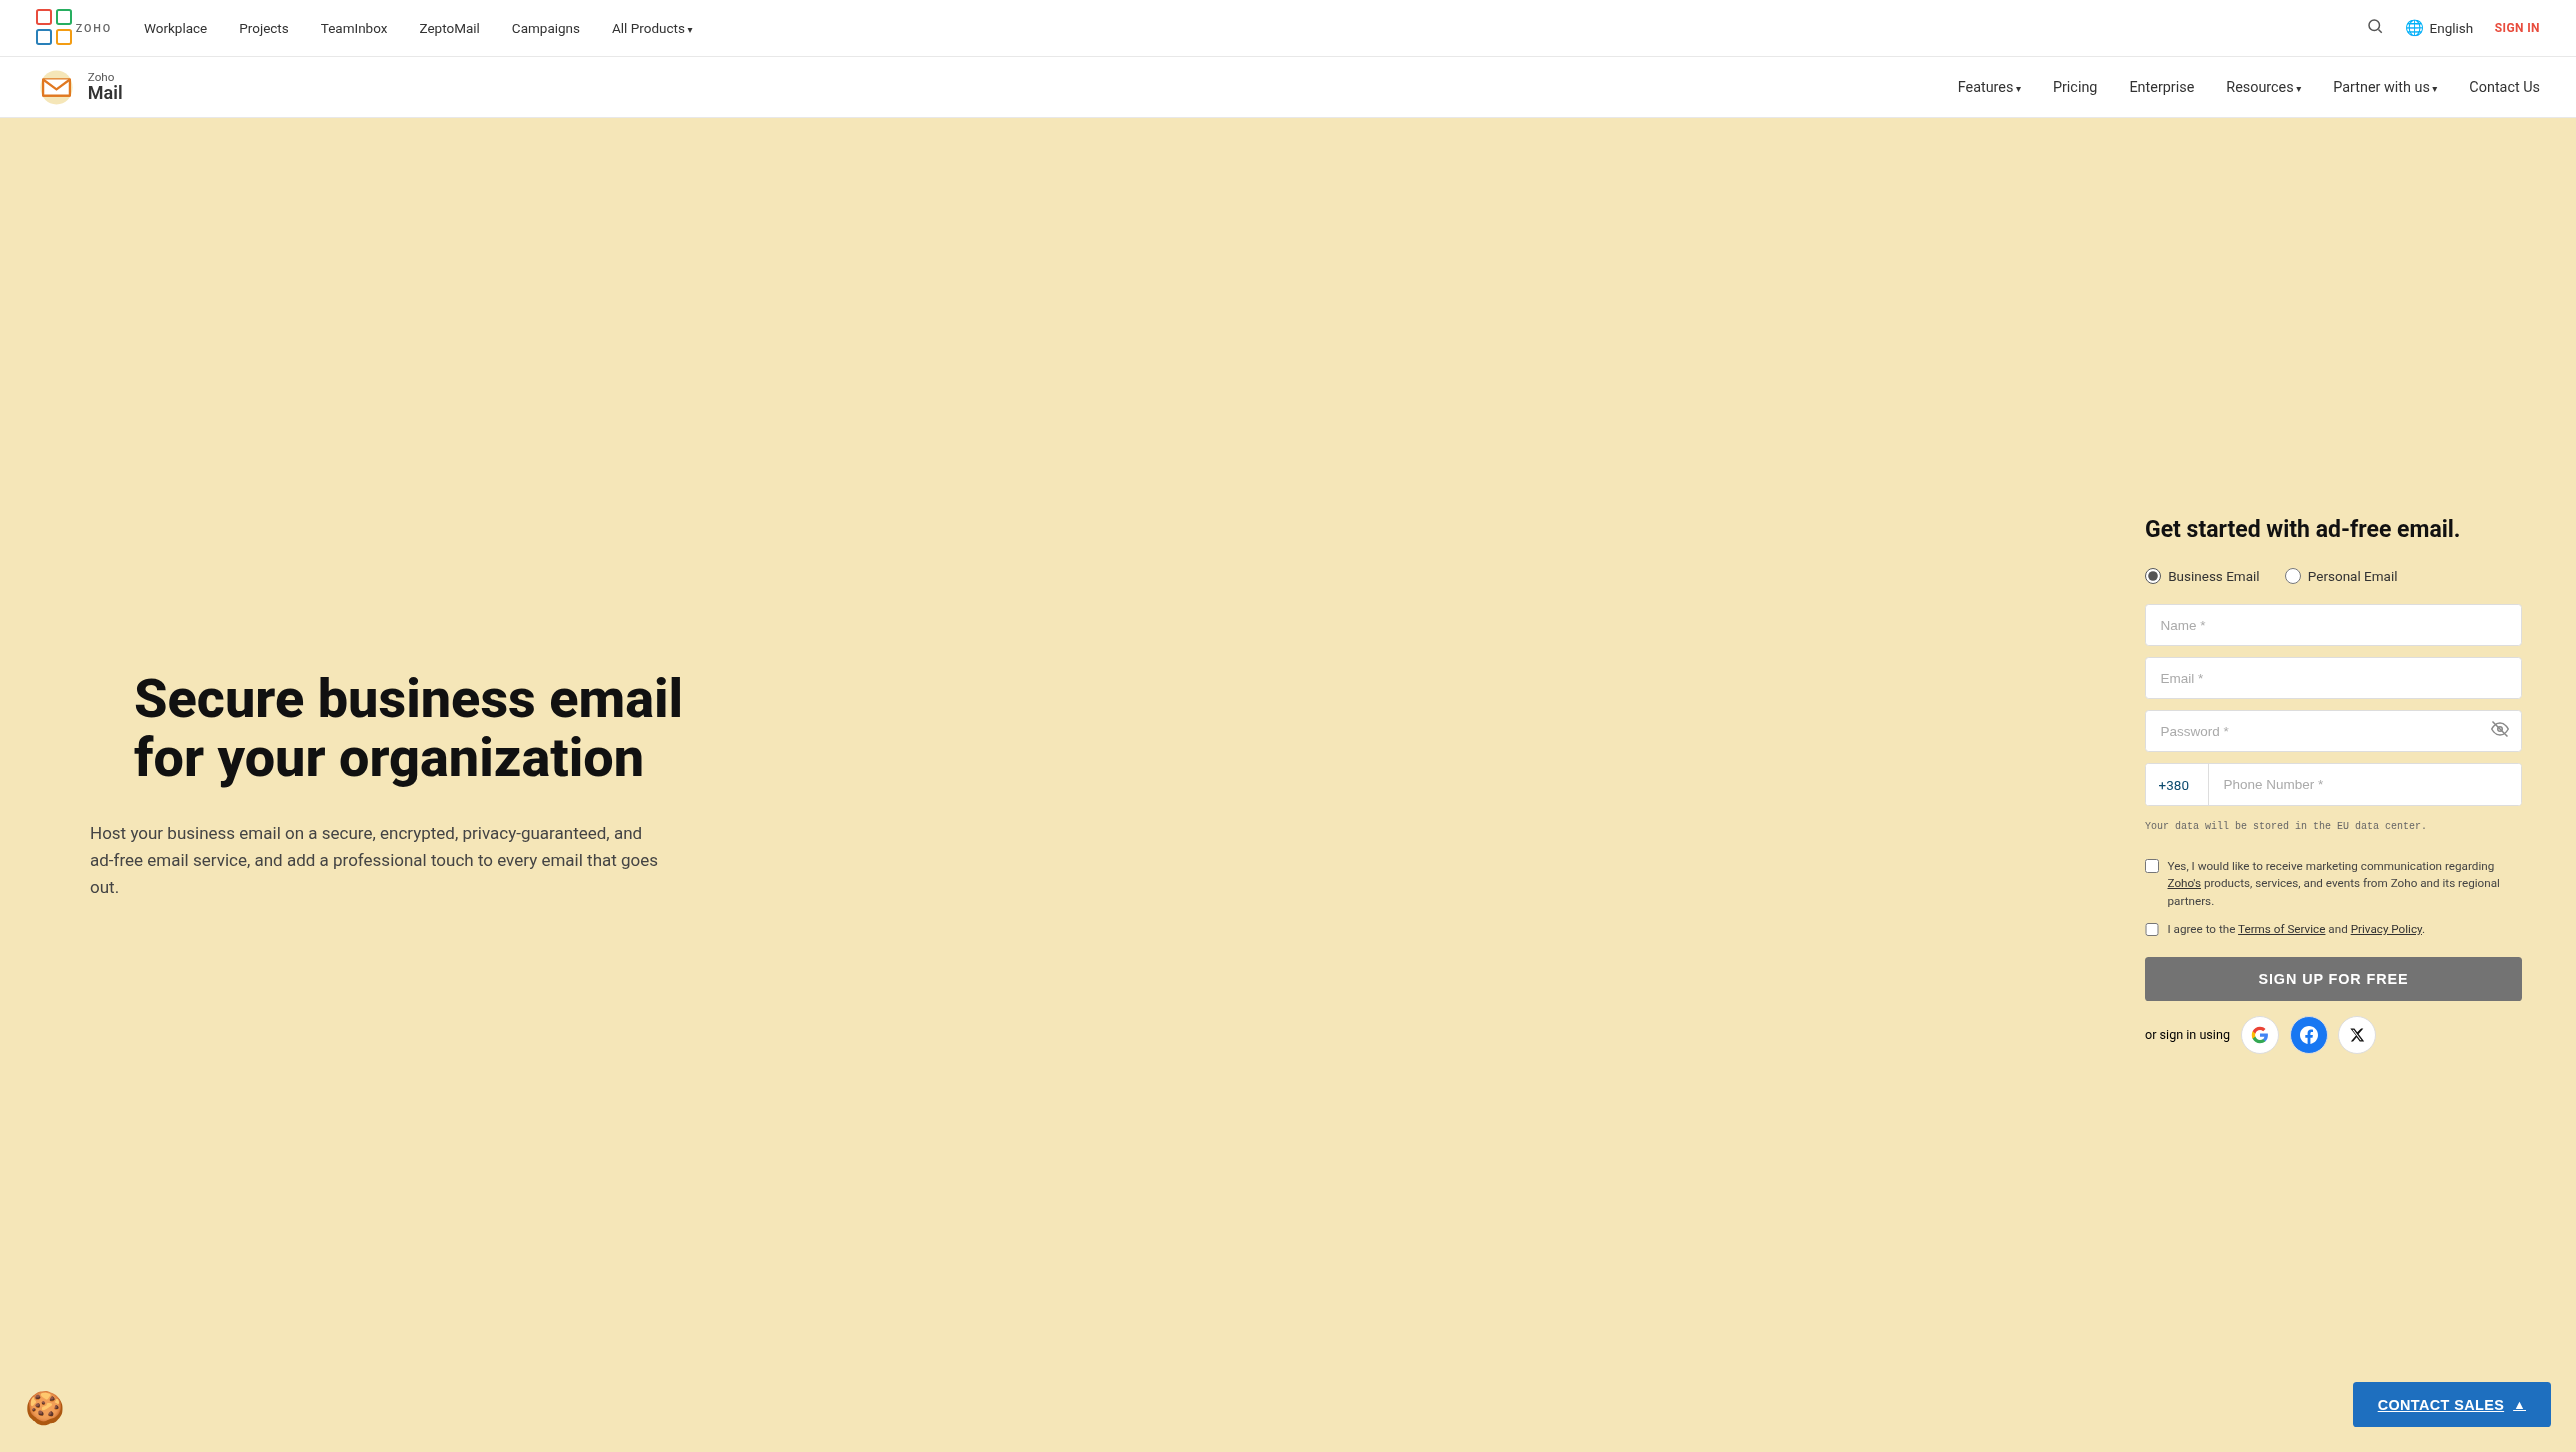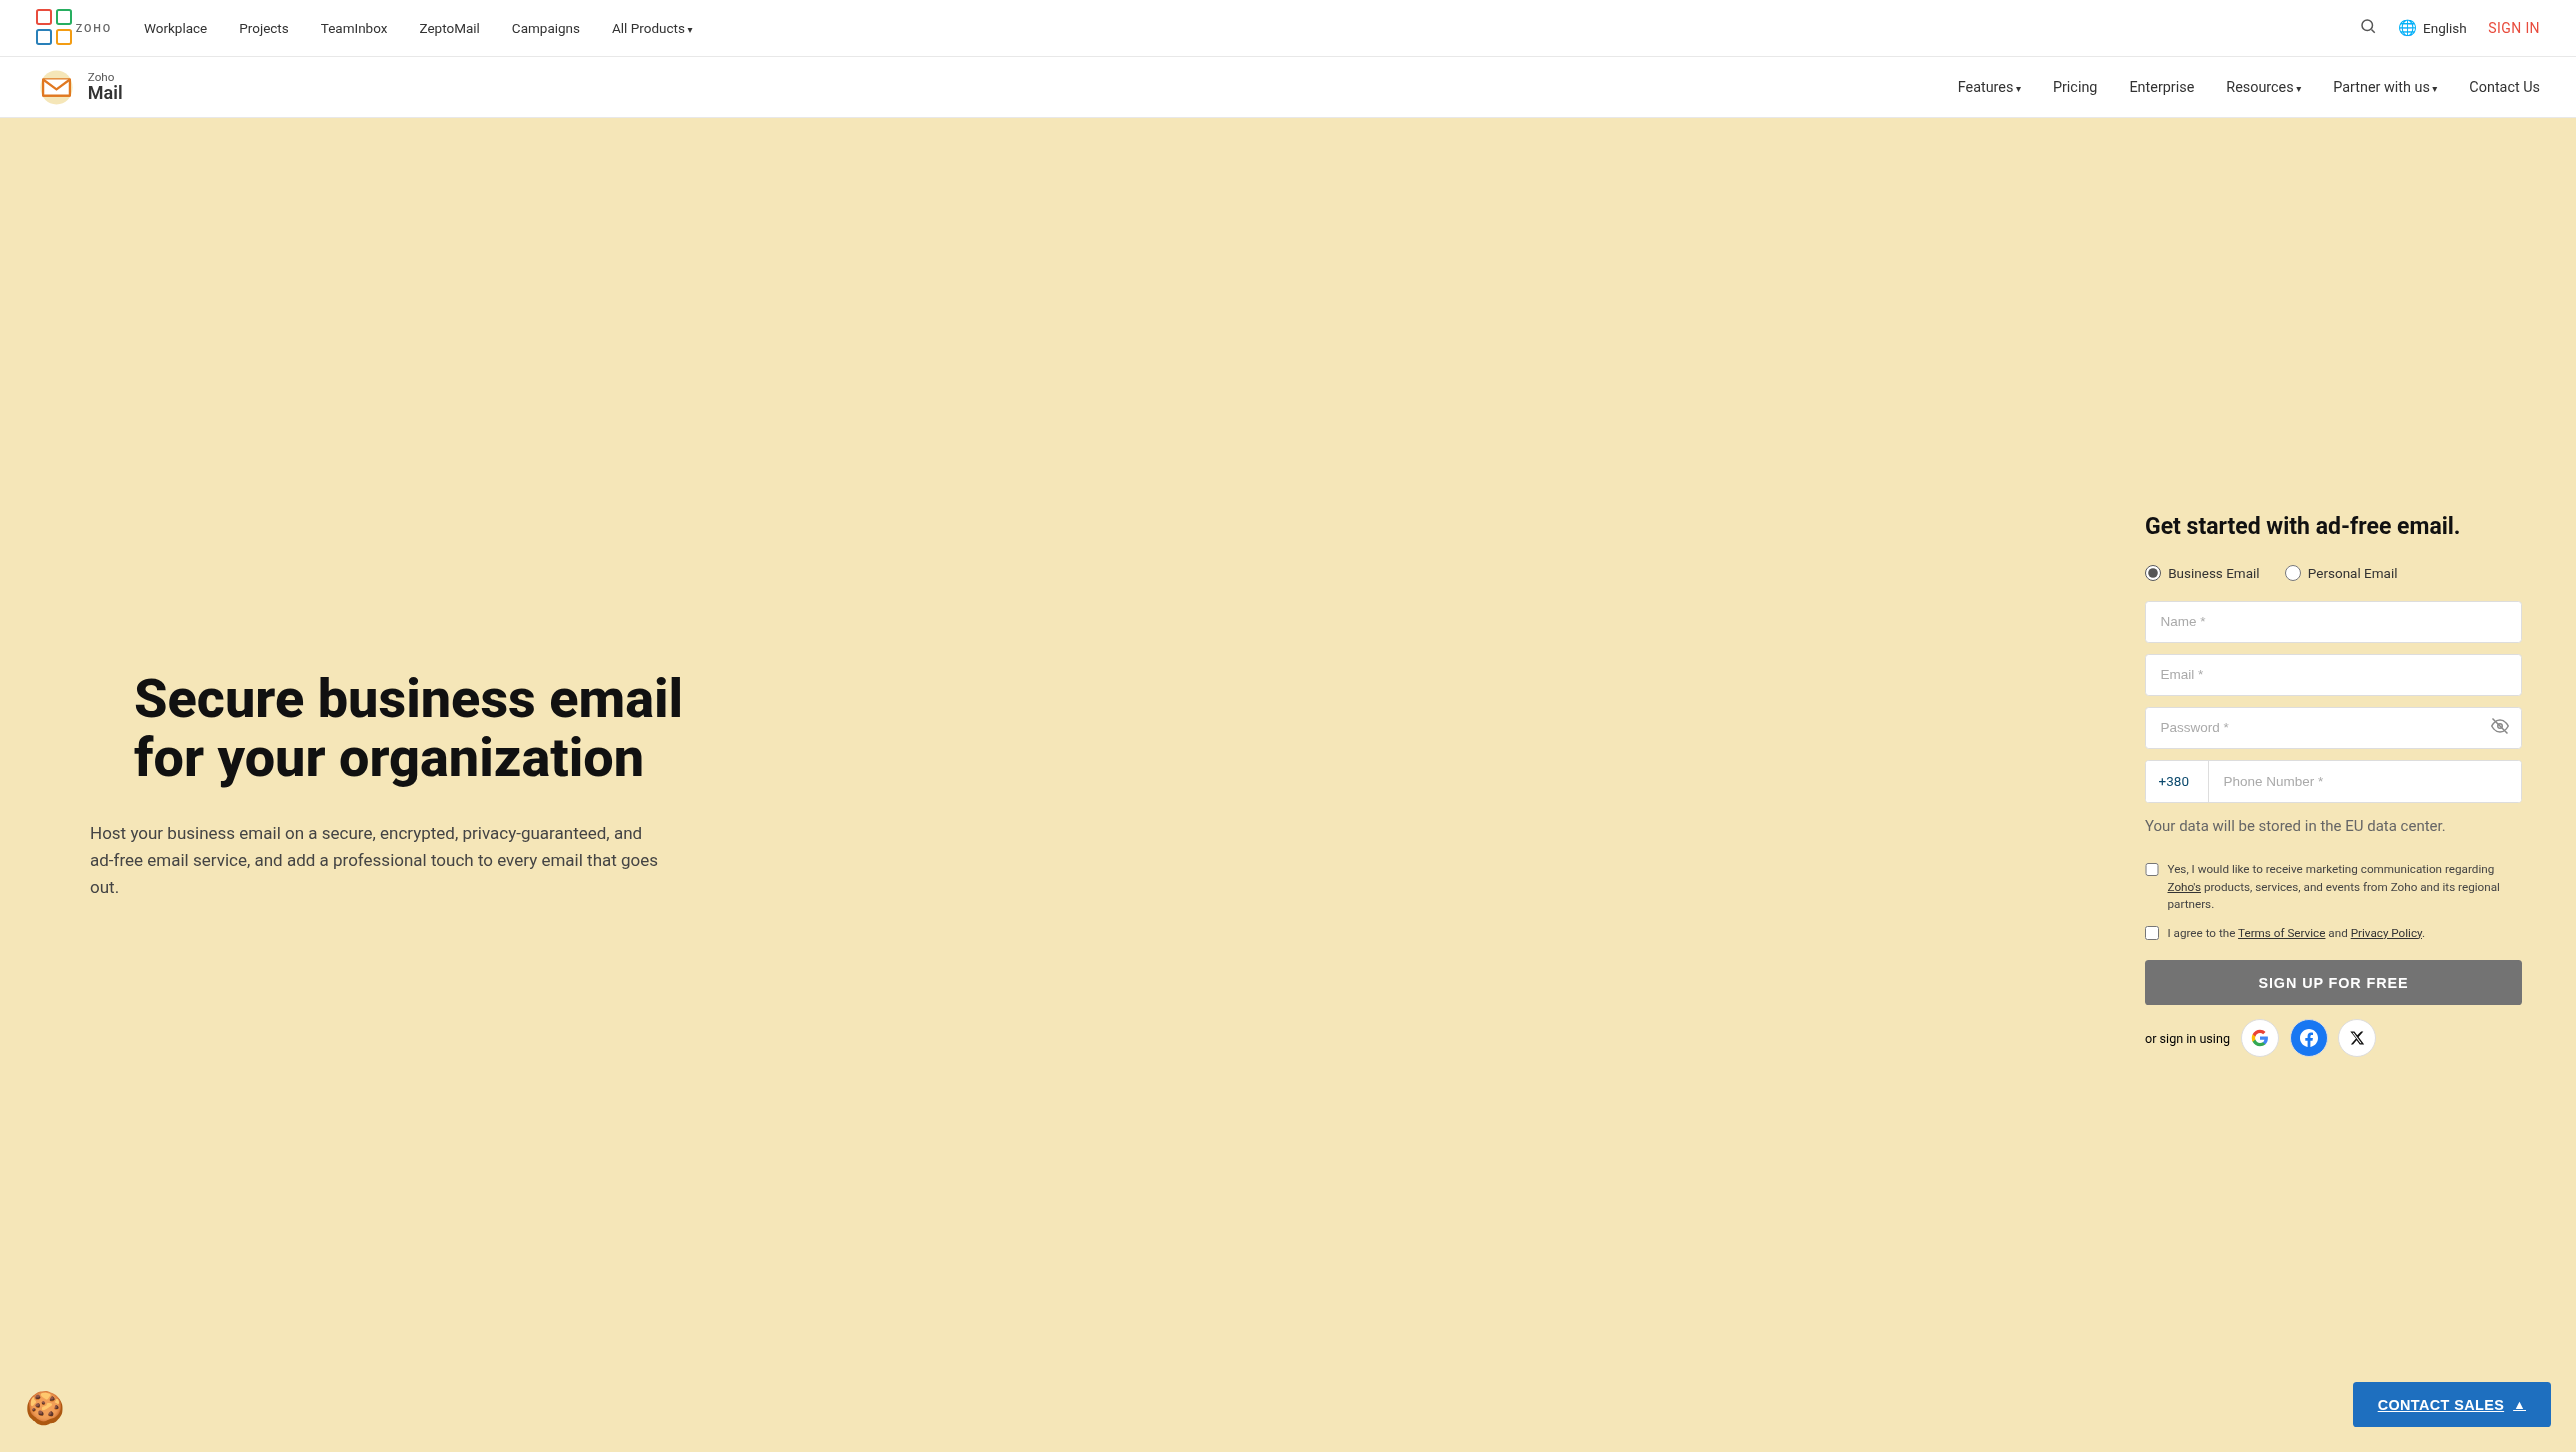--- a/index.html
+++ b/index.html
@@ -64,22 +64,22 @@
     .lang-selector {
       display: flex;
       align-items: center;
       gap: 5.4px;
       cursor: pointer;
       color: #333;
       font-size: 13.5px;
     }
     .sign-in-link {
       color: #e84c3d;
-      font-weight: 400;
-      font-size: 14px;
+      font-weight: 700;
+      font-size: 12px;
       letter-spacing: 0.4px;
       cursor: pointer;
       text-decoration: none;
     }
 
     
     .secondary-nav {
       background: #fff;
       border-bottom: 0.9px solid #e8e8e8;
       display: flex;
@@ -242,24 +242,25 @@
       padding: 12.6px 14.4px;
       border: none;
       font-size: 13.5px;
       color: #333;
       outline: none;
       background: #fff;
     }
     .phone-input::placeholder { color: #aaa; }
 
     .data-center-note {
-      font-size: 15px;
+      font-size: 10px;
       color: #666;
       margin-bottom: 26px;
       margin-top: 3.6px;
+      font-family: Liberation Mono, monospace;
     }
     .checkbox-group {
       display: flex;
       align-items: flex-start;
       gap: 9px;
       margin-bottom: 10.8px;
       font-size: 11.7px;
       color: #444;
       line-height: 1.5;
     }

